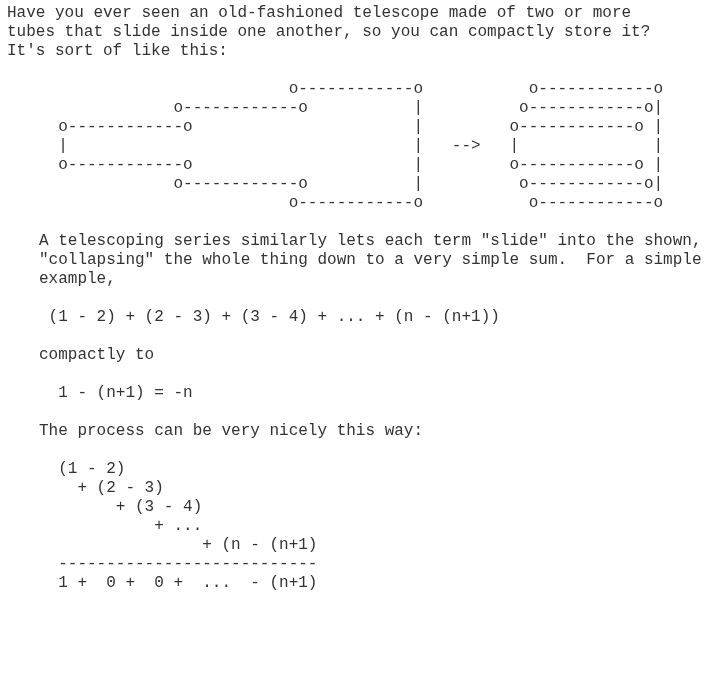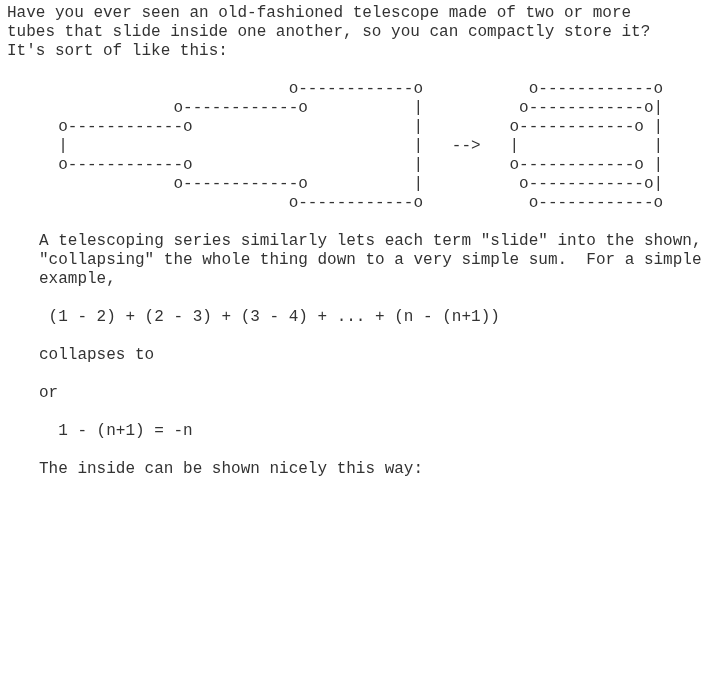--- a/index.html
+++ b/index.html
@@ -42,22 +42,28 @@
   o------------o                       |         o------------o |
               o------------o           |          o------------o|
                           o------------o           o------------o</pre>
 
   <pre class="block">A telescoping series similarly lets each term "slide" into the shown,
 "collapsing" the whole thing down to a very simple sum.  For a simple
 example,</pre>
 
   <pre class="block"> (1 - 2) + (2 - 3) + (3 - 4) + ... + (n - (n+1))</pre>
 
-  <pre class="block">collapses to</pre>
+  <pre class="block">compactly to</pre>
 
 
-  <pre class="block">or</pre>
 
   <pre class="block">  1 - (n+1) = -n</pre>
 
-  <pre class="block">The inside can be shown nicely this way:</pre>
+  <pre class="block">The process can be very nicely this way:</pre>
 
+  <pre class="block">  (1 - 2)
+    + (2 - 3)
+        + (3 - 4)
+            + ...
+                 + (n - (n+1)
+  ---------------------------
+  1 +  0 +  0 +  ...  - (n+1)</pre>
 </div>
 
 </body></html>

